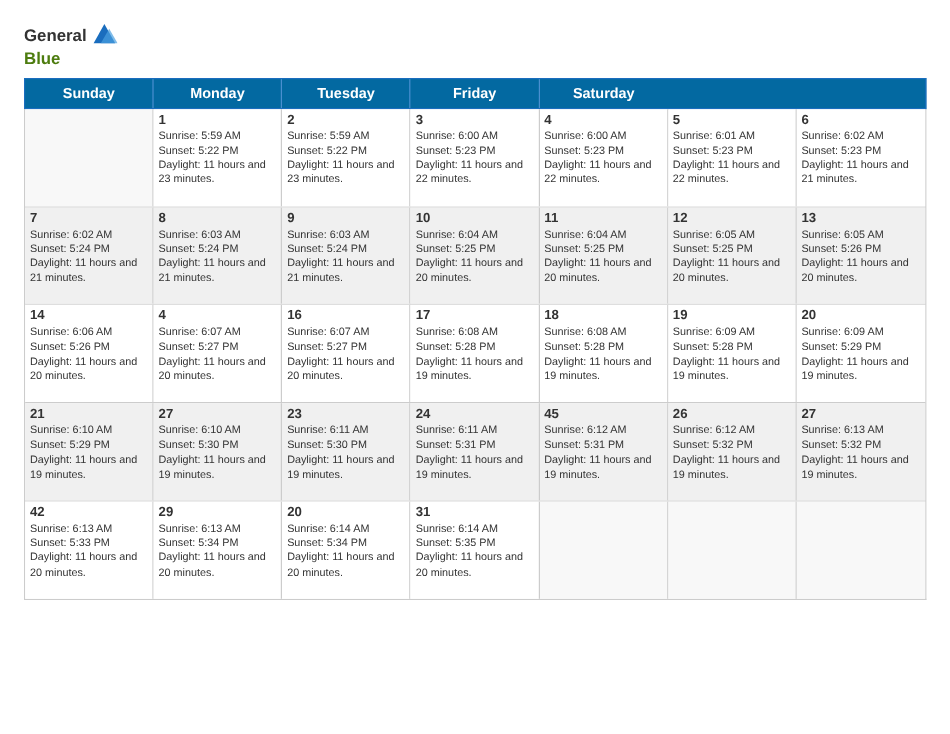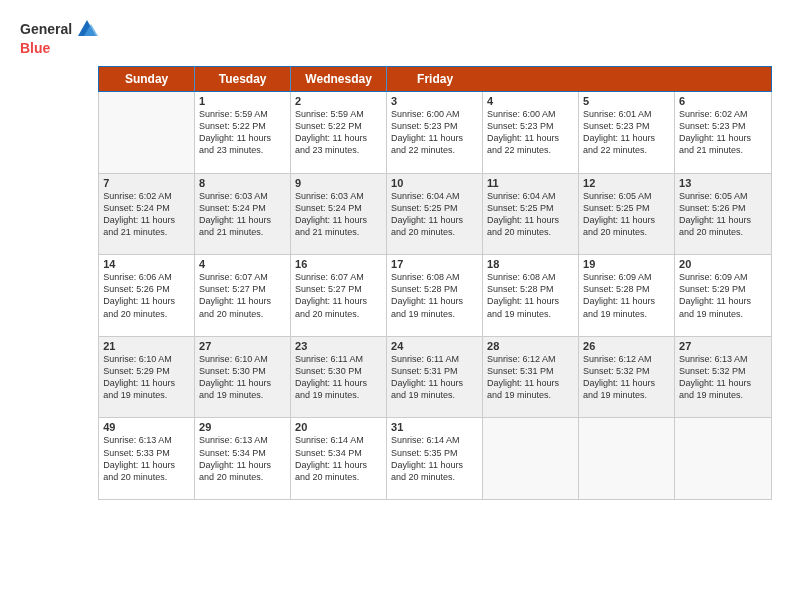--- a/index.html
+++ b/index.html
@@ -8,39 +8,39 @@
       background: #fff;
       width: 792px;
       height: 612px;
       overflow: hidden;
     }
     .page {
       width: 792px;
       height: 512px;
       padding: 18px 20px 12px 20px;
       display: flex;
-      flex-direction: row;
+      flex-direction: column;
     }
     .header {
       display: flex;
       justify-content: space-between;
       align-items: flex-start;
       margin-bottom: 8px;
     }
     .logo {
       display: flex;
       align-items: center;
     }
     .logo-text {
       font-size: 14px;
       font-weight: bold;
       line-height: 1.2;
     }
     .logo-general { color: #333; }
-    .logo-blue { color: #ef4444; }
+    .logo-blue { color: #4d7c0f; }
     .logo-icon {
       width: 22px;
       height: 22px;
       margin-left: 2px;
     }
     .title-block {
       text-align: right;
     }
     .main-title {
       font-size: 32px;
@@ -54,23 +54,22 @@
       margin-top: 2px;
     }
     .calendar {
       flex: 1;
       display: flex;
       flex-direction: column;
     }
     .cal-header {
       display: grid;
       grid-template-columns: repeat(7, 1fr);
-      background: #c2410c;
+      background: #0369a1;
       border: 1px solid #1a6dbe;
-      margin-top: 48px;
     }
     .cal-header-cell {
       color: #fff;
       font-size: 12px;
       font-weight: bold;
       text-align: center;
       padding: 5px 2px;
       border-right: 1px solid #4a8fd0;
     }
     .cal-header-cell:last-child { border-right: none; }
@@ -134,23 +133,24 @@
     </div>
     <div class="title-block">
       <div class="main-title"></div>
       <div class="subtitle"></div>
     </div>
   </div>
 
   <div class="calendar">
     <div class="cal-header" id="cal-header">
         <div class="cal-header-cell">Sunday</div>
+        <div class="cal-header-cell">Monday</div>
         <div class="cal-header-cell">Tuesday</div>
-        <div class="cal-header-cell">Wednesday</div>
         <div class="cal-header-cell">Friday</div>
+        <div class="cal-header-cell">Saturday</div>
       </div>
     <div class="cal-body" id="cal-body">
         <div class="cal-row">
           <div class="cal-cell empty"></div>
           <div class="cal-cell">
             <div class="day-num">1</div>
             <div class="cell-line">Sunrise: 5:59 AM</div>
             <div class="cell-line">Sunset: 5:22 PM</div>
             <div class="cell-line">Daylight: 11 hours and 23 minutes.</div>
           </div>
@@ -292,41 +292,41 @@
             <div class="cell-line">Sunset: 5:30 PM</div>
             <div class="cell-line">Daylight: 11 hours and 19 minutes.</div>
           </div>
           <div class="cal-cell">
             <div class="day-num">24</div>
             <div class="cell-line">Sunrise: 6:11 AM</div>
             <div class="cell-line">Sunset: 5:31 PM</div>
             <div class="cell-line">Daylight: 11 hours and 19 minutes.</div>
           </div>
           <div class="cal-cell">
-            <div class="day-num">28</div>
+            <div class="day-num">45</div>
             <div class="cell-line">Sunrise: 6:12 AM</div>
             <div class="cell-line">Sunset: 5:31 PM</div>
             <div class="cell-line">Daylight: 11 hours and 19 minutes.</div>
           </div>
           <div class="cal-cell">
             <div class="day-num">26</div>
             <div class="cell-line">Sunrise: 6:12 AM</div>
             <div class="cell-line">Sunset: 5:32 PM</div>
             <div class="cell-line">Daylight: 11 hours and 19 minutes.</div>
           </div>
           <div class="cal-cell">
             <div class="day-num">27</div>
             <div class="cell-line">Sunrise: 6:13 AM</div>
             <div class="cell-line">Sunset: 5:32 PM</div>
             <div class="cell-line">Daylight: 11 hours and 19 minutes.</div>
           </div>
         </div>
         <div class="cal-row">
           <div class="cal-cell">
-            <div class="day-num">49</div>
+            <div class="day-num">42</div>
             <div class="cell-line">Sunrise: 6:13 AM</div>
             <div class="cell-line">Sunset: 5:33 PM</div>
             <div class="cell-line">Daylight: 11 hours and 20 minutes.</div>
           </div>
           <div class="cal-cell">
             <div class="day-num">29</div>
             <div class="cell-line">Sunrise: 6:13 AM</div>
             <div class="cell-line">Sunset: 5:34 PM</div>
             <div class="cell-line">Daylight: 11 hours and 20 minutes.</div>
           </div>

